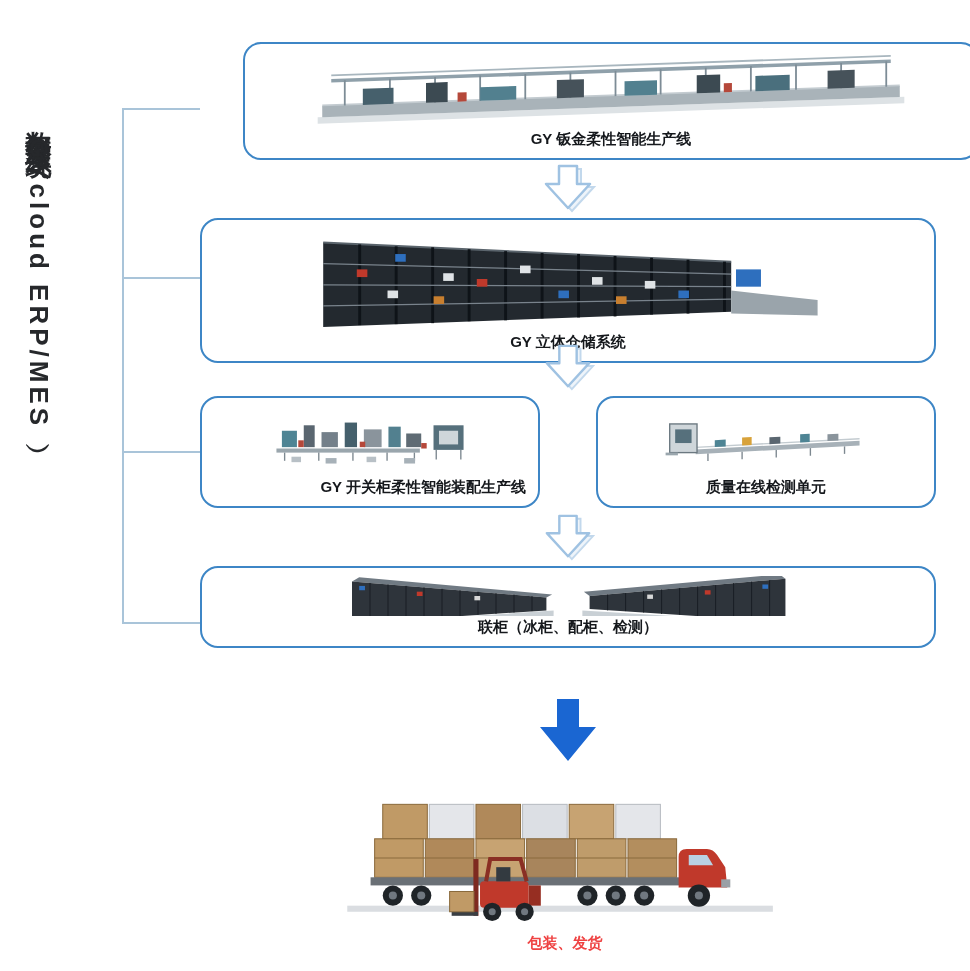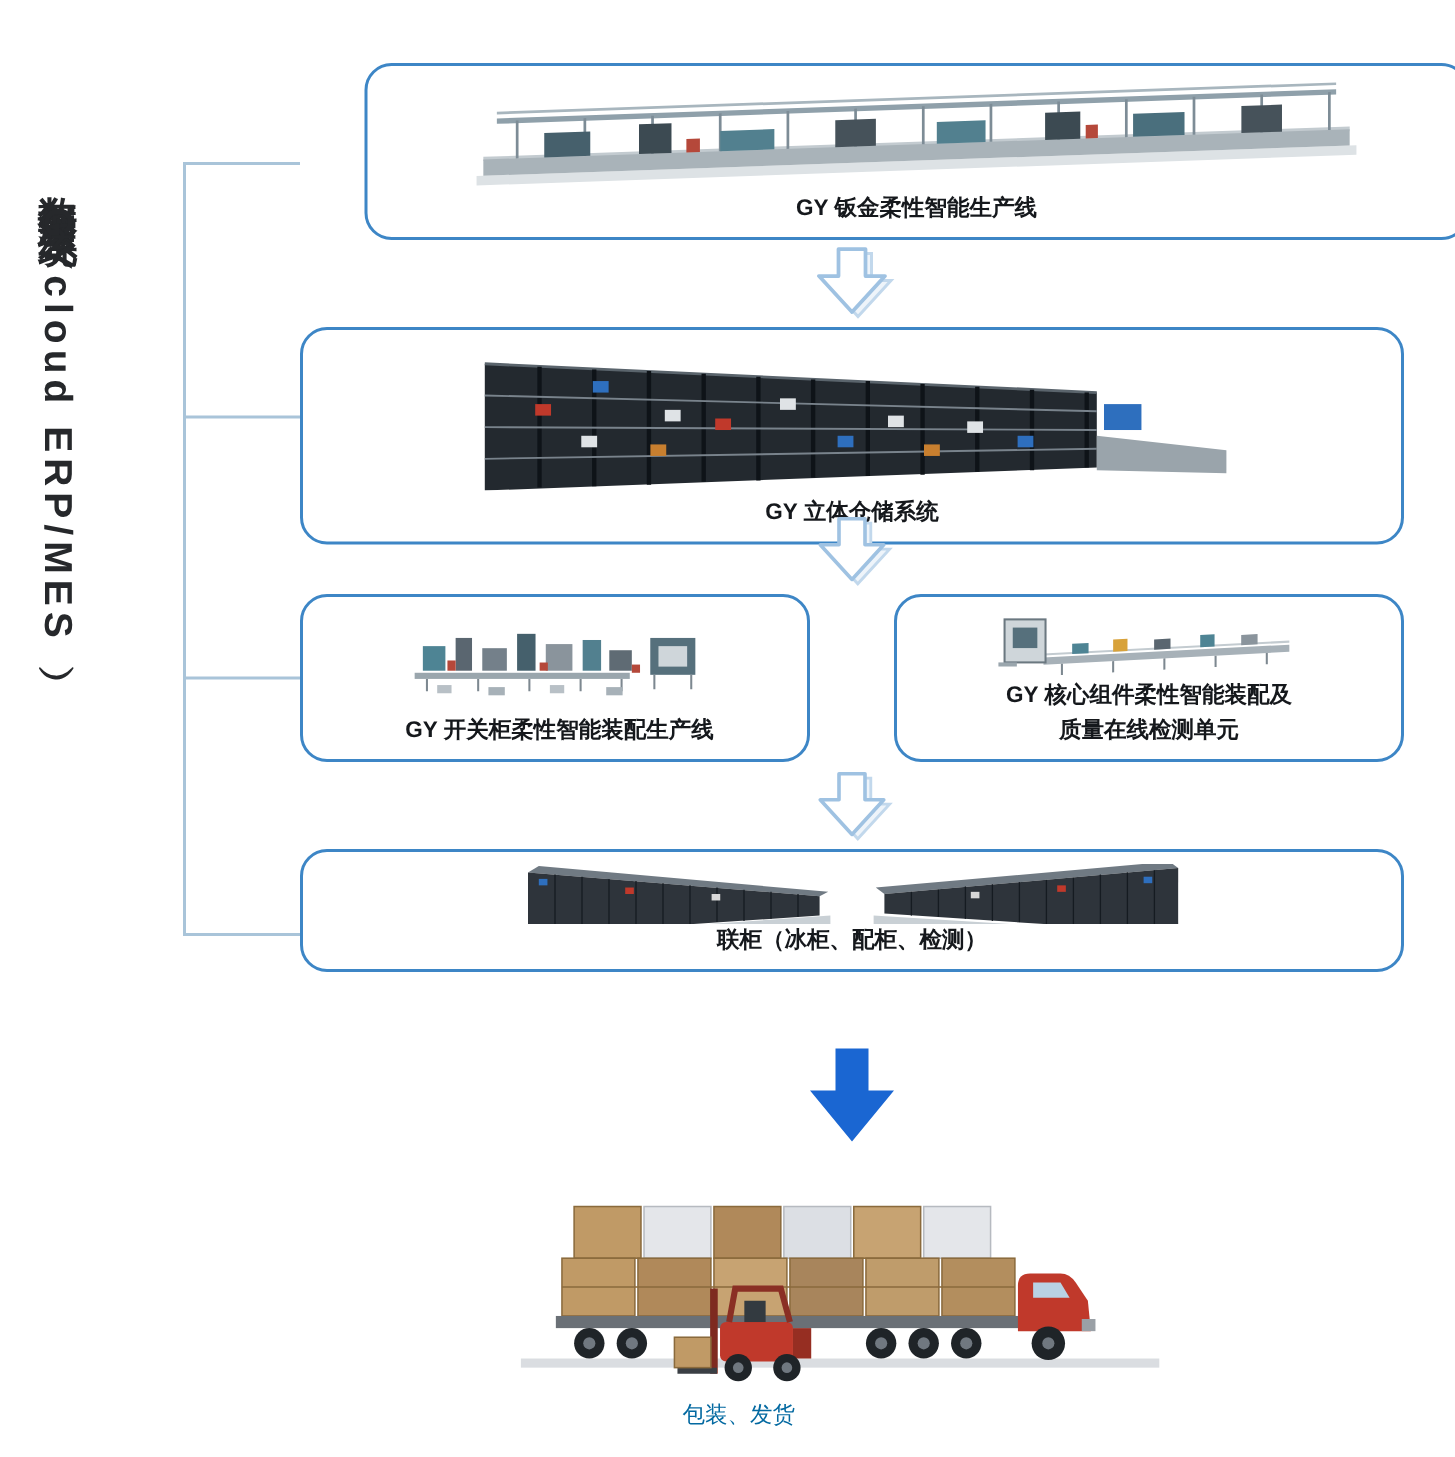--- a/index.html
+++ b/index.html
@@ -29,26 +29,26 @@
     padding:8px 12px 8px;
   }
   .flow-box .photo {
     flex:1; width:100%; display:flex; align-items:center; justify-content:center;
     overflow:hidden;
   }
   .box-label {
     font-size:15px; font-weight:700; color:#15181c;
     text-align:center; line-height:1.5; width:100%;
   }
-  .box-label.left { text-align:center; padding-left:6px; }
+  .box-label.left { text-align:right; padding-left:6px; }
 
   .arrow { position:absolute; }
 
   .final-label {
-    position:absolute; font-size:15px; font-weight:400; color:#0369a1; 
+    position:absolute; font-size:15px; font-weight:700; color:#ef4444; text-align:center;
   }
 </style>
 </head>
 <body>
 
 <div class="canvas">
 
   <div class="vlabel">数据管理系统（GYcloud ERP/MES）</div>
 
   <div class="connector v" style="left:122px;top:108px;height:516px;"></div>
@@ -194,21 +194,20 @@
           <rect x="120" y="42" width="14" height="12" fill="#d8a23a"></rect>
           <rect x="160" y="44" width="16" height="10" fill="#5a6670"></rect>
           <rect x="205" y="42" width="14" height="12" fill="#4e8494"></rect>
           <rect x="245" y="44" width="16" height="10" fill="#8a949c"></rect>
         </g>
         <rect x="14" y="16" width="40" height="42" fill="#cfd6da" stroke="#6b7880" stroke-width="2"></rect>
         <rect x="22" y="24" width="24" height="20" fill="#56707c"></rect>
         <rect x="8" y="58" width="18" height="4" fill="#9aa6ad"></rect>
       </svg>
     </div>
-    <div class="box-label">GY 核心组件柔性智能装配及</div>
     <div class="box-label">质量在线检测单元</div>
   </div>
 
   <div class="arrow" style="left:536px;top:512px;">
     <svg width="64" height="52" viewBox="0 0 64 54">
       <polygon points="27,7 45,7 45,25 58,25 36,49 14,25 27,25" fill="#eef4fa" stroke="#c2d8ec" stroke-width="2"></polygon>
       <polygon points="23,4 41,4 41,22 54,22 32,46 10,22 23,22" fill="#ffffff" stroke="#9fc2e2" stroke-width="2.5" stroke-linejoin="round"></polygon>
     </svg>
   </div>
 

